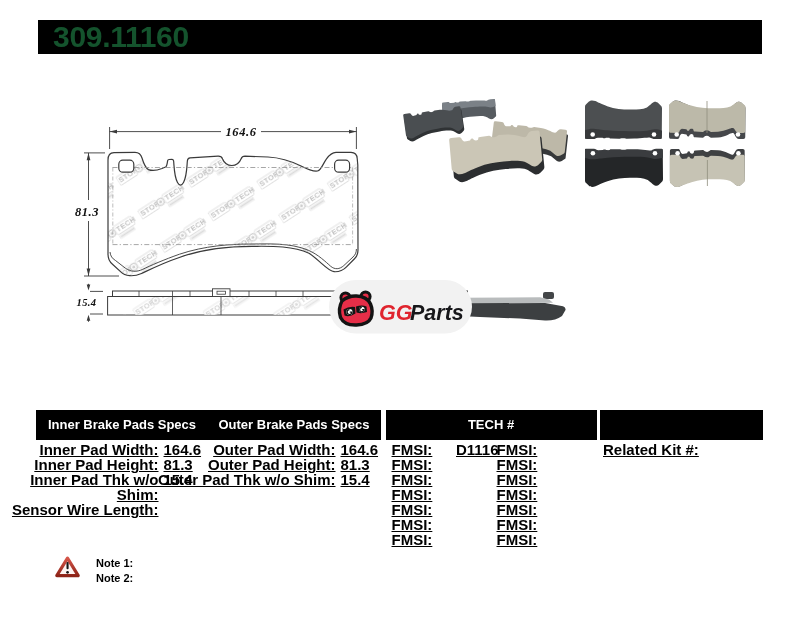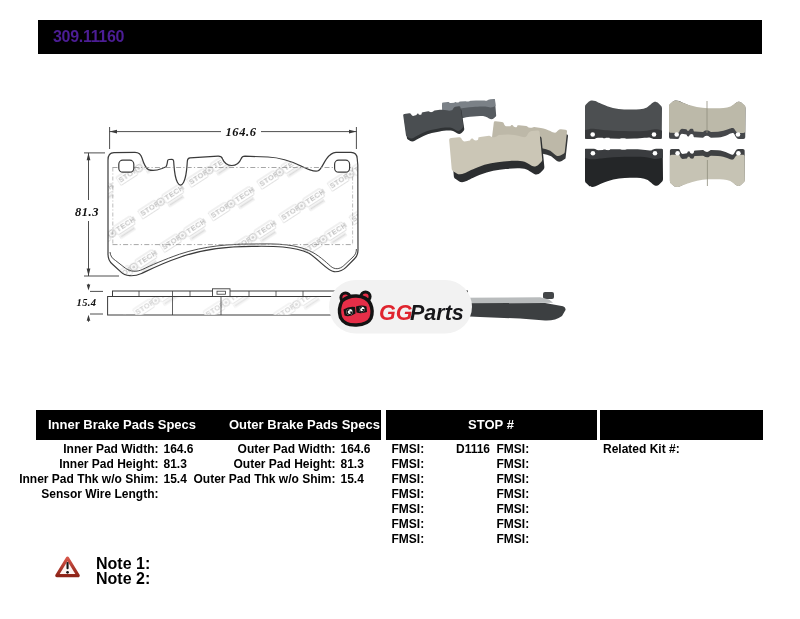--- a/index.html
+++ b/index.html
@@ -3,28 +3,28 @@
 <meta charset="utf-8">
 <style>
 html,body{margin:0;padding:0;background:#fff;}
 #page{position:relative;width:800px;height:619px;background:#fff;overflow:hidden;
   font-family:"Liberation Sans",sans-serif;}
 .abs{position:absolute;}
 .b{font-weight:bold;}
 .hdrbar{position:absolute;top:410px;height:30px;background:#000;}
 .hdrtxt{position:absolute;top:410px;height:28px;line-height:30px;color:#fff;
   font-size:13px;font-weight:bold;text-align:center;}
-.rows{position:absolute;font-size:12px;font-weight:bold;line-height:15px;color:#000;white-space:pre-line;}
+.rows{position:absolute;font-size:15px;font-weight:bold;line-height:15px;color:#000;white-space:pre-line;text-decoration:underline;}
 </style>
 </head>
 <body>
 <div id="page">
 
   <div class="abs" style="left:38px;top:20px;width:724px;height:34px;background:#000;"></div>
-  <div class="abs b" style="left:53px;top:20px;height:34px;line-height:34px;color:#4c1d95;font-size:16px;letter-spacing:-0.3px;">309.11160</div>
+  <div class="abs b" style="left:53px;top:20px;height:34px;line-height:34px;color:#14532d;font-size:30px;letter-spacing:-0.3px;">309.11160</div>
   <div class="abs b" style="left:38px;top:20px;width:708px;height:34px;line-height:34px;color:#000000;font-size:25px;letter-spacing:-0.3px;text-align:center;">Brake Pad</div>
 
   <svg class="abs" style="left:0;top:0;" width="800" height="619" viewBox="0 0 800 619">
   <defs>
     <pattern id="wm" patternUnits="userSpaceOnUse" width="58" height="40" patternTransform="rotate(-33)">
       <g font-family="'Liberation Sans',sans-serif" font-weight="bold" font-size="7.6">
         <rect x="0" y="12" width="21" height="9.5" rx="1.5" fill="#fff" stroke="#d4d4d4" stroke-width="0.7"></rect>
         <text x="1.6" y="19.4" fill="#c4c4c4" letter-spacing="0.2">STOP</text>
         <circle cx="24.8" cy="16.8" r="3.5" fill="#fff" stroke="#c9c9c9" stroke-width="1.1"></circle>
         <circle cx="24.8" cy="16.8" r="1.5" fill="#cdcdcd"></circle>
@@ -207,22 +207,22 @@
     <path d="M67.5,558.2 L78.2,575.6 L56.8,575.6 Z" fill="#fdf4f2" stroke="url(#triGrad)" stroke-width="3.2" stroke-linejoin="round"></path>
     <rect x="66.5" y="562" width="2.1" height="7.2" rx="1" fill="#151515"></rect>
     <circle cx="67.55" cy="572.3" r="1.35" fill="#151515"></circle>
   </g>
   </svg>
 
   <div class="hdrbar" style="left:36px;width:344.5px;"></div>
   <div class="hdrbar" style="left:386px;width:210.5px;"></div>
   <div class="hdrbar" style="left:600px;width:162.5px;"></div>
   <div class="hdrtxt" style="left:36px;width:172px;">Inner Brake Pads Specs</div>
-  <div class="hdrtxt" style="left:208px;width:172px;text-align:right;">Outer Brake Pads Specs</div>
-  <div class="hdrtxt" style="left:386px;width:210px;">STOP #</div>
+  <div class="hdrtxt" style="left:208px;width:172px;">Outer Brake Pads Specs</div>
+  <div class="hdrtxt" style="left:386px;width:210px;">TECH #</div>
 
   <div class="rows" style="left:0;top:442px;width:158.5px;text-align:right;">Inner Pad Width:
 Inner Pad Height:
 Inner Pad Thk w/o Shim:
 Sensor Wire Length:</div>
   <div class="rows" style="left:163.5px;top:442px;">164.6
 81.3
 15.4</div>
   <div class="rows" style="left:0;top:442px;width:335.5px;text-align:right;">Outer Pad Width:
 Outer Pad Height:
@@ -240,15 +240,15 @@
   <div class="rows" style="left:424px;top:442px;margin-left:32px;">D1116</div>
   <div class="rows" style="left:496.5px;top:442px;">FMSI:
 FMSI:
 FMSI:
 FMSI:
 FMSI:
 FMSI:
 FMSI:</div>
   <div class="rows" style="left:603px;top:442px;">Related Kit #:</div>
 
-  <div class="abs b" style="left:96px;top:555.5px;font-size:16px;line-height:15.6px;white-space:pre-line;">Note 1:
+  <div class="abs b" style="left:96px;top:555.5px;font-size:11px;line-height:15.6px;white-space:pre-line;">Note 1:
 Note 2:</div>
 </div>
 
 </body></html>

